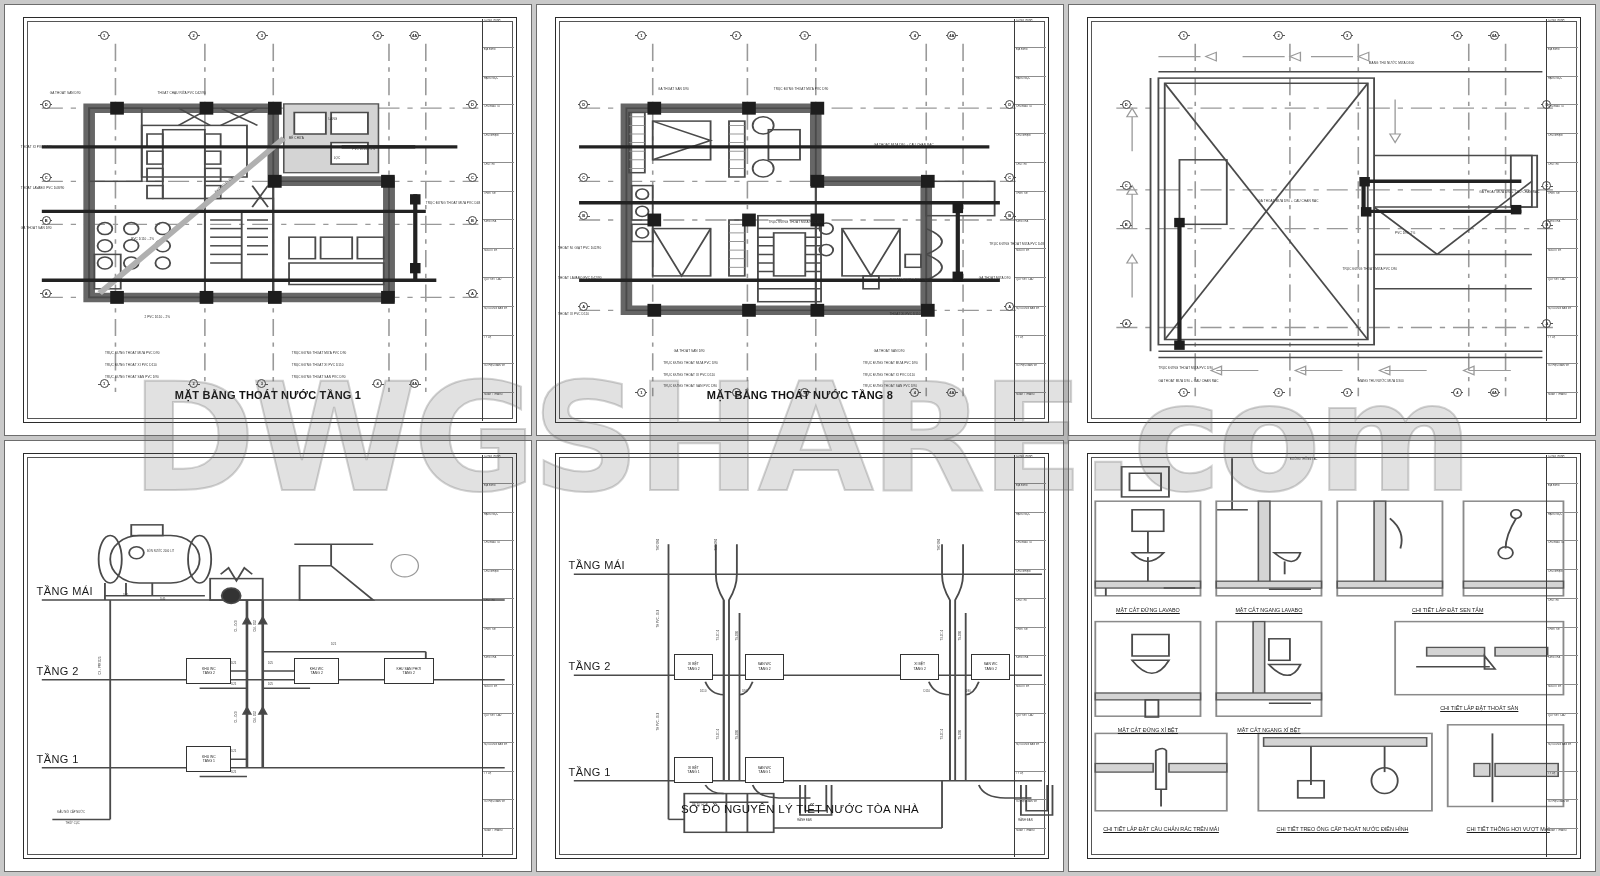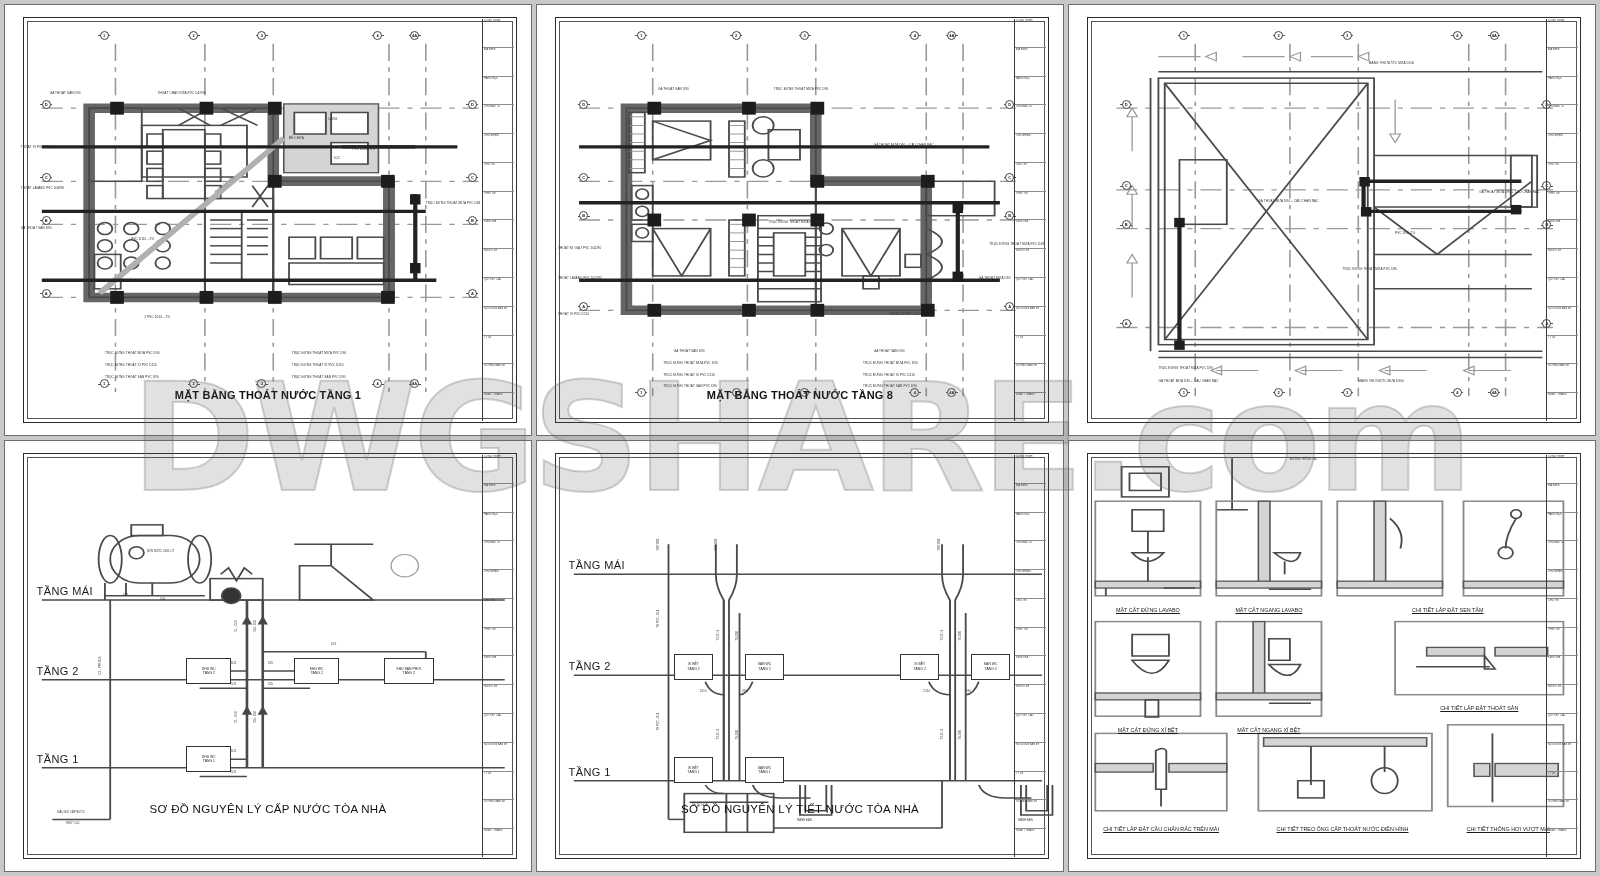--- a/index.html
+++ b/index.html
@@ -671,21 +671,20 @@
     <div class="lbl sm" style="left:18%;top:54%;transform:rotate(-90deg)">CX - PPR D25</div>
     <div class="lbl sm" style="left:43%;top:51.3%">D25</div>
     <div class="lbl sm" style="left:43%;top:56.2%">D25</div>
     <div class="lbl sm" style="left:50%;top:51.3%">D25</div>
     <div class="lbl sm" style="left:50%;top:56.2%">D25</div>
     <div class="lbl sm" style="left:62%;top:47%">D25</div>
     <div class="lbl sm" style="left:43%;top:71.8%">D25</div>
     <div class="lbl sm" style="left:43%;top:76.8%">D25</div>
     <div class="lbl sm" style="left:10%;top:86%">ĐẤU NỐI CẤP NƯỚC</div>
     <div class="lbl sm" style="left:11.5%;top:88.5%">THỦY CỤC</div>
-    <div class="dg-title" style="bottom:13%">SƠ ĐỒ NGUYÊN LÝ CẤP NƯỚC TÒA NHÀ</div>
     <div class="titleblock">
       <div class="tb-row">CÔNG TRÌNH</div>
       <div class="tb-row">ĐỊA ĐIỂM</div>
       <div class="tb-row">HẠNG MỤC</div>
       <div class="tb-row">CHỦ ĐẦU TƯ</div>
       <div class="tb-row">CHỦ NHIỆM</div>
       <div class="tb-row">CHỦ TRÌ</div>
       <div class="tb-row">THIẾT KẾ</div>
       <div class="tb-row">KIỂM TRA</div>
       <div class="tb-row">NGƯỜI VẼ</div>

